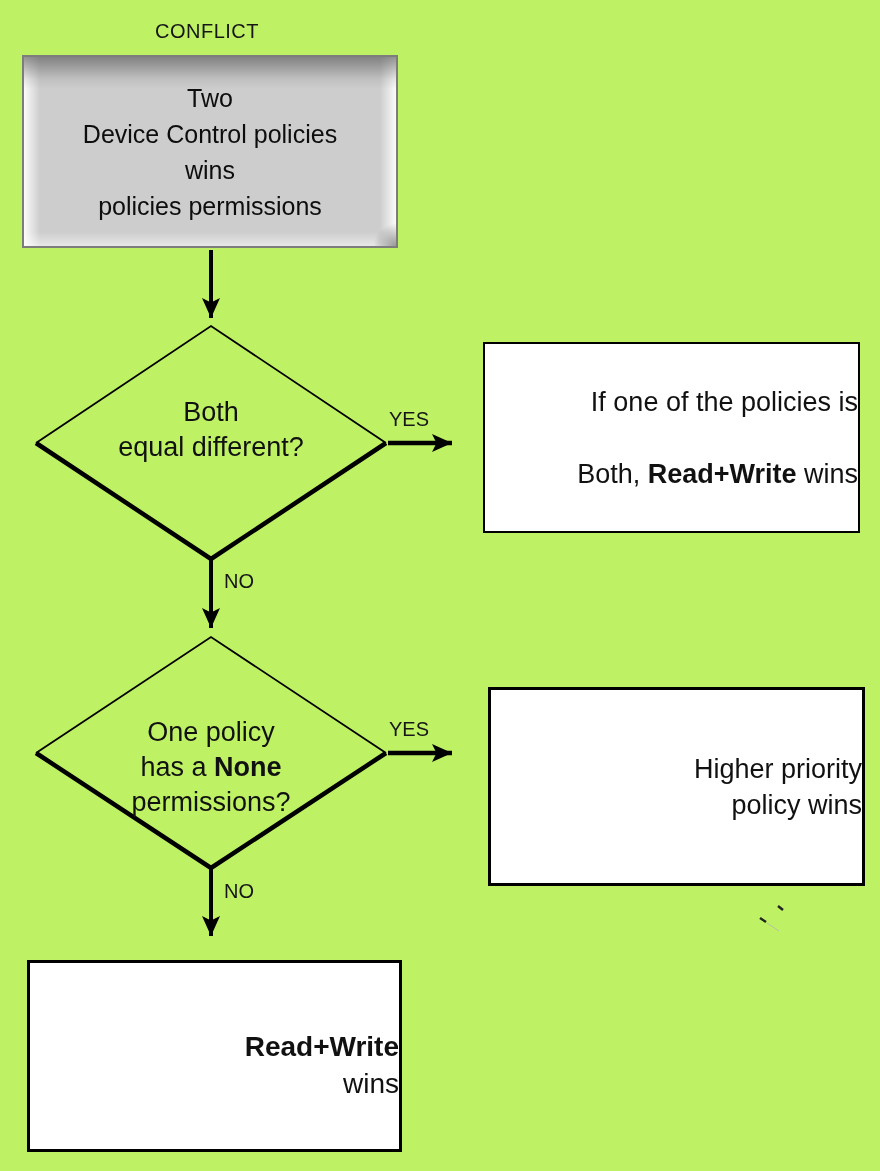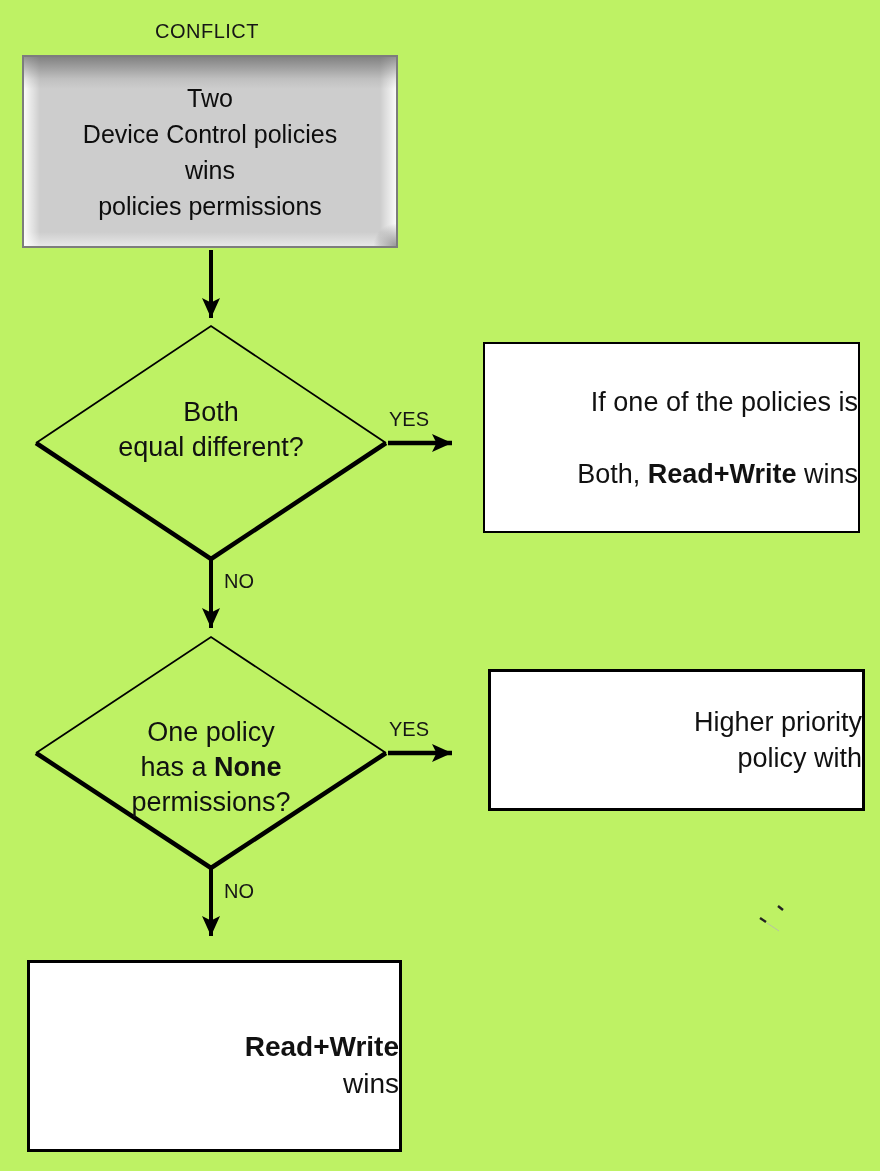--- a/index.html
+++ b/index.html
@@ -37,21 +37,21 @@
   }
 
   
   .decision-text { width:250px; left:86px; font-size:27px; line-height:35px; }
   .decision-1 { top:377px; height:105px; }
   .decision-2 { top:678px; height:105px;margin-top:37px; }
 
   
   .result-box { background:#ffffff; font-size:27px; line-height:36px;align-items:flex-end; }
   .result-1 { left:483px; top:342px; width:377px; height:191px; border:2px solid #000000; }
-  .result-2 { left:488px; top:669px; width:377px; height:142px; border:3px solid #000000; }
+  .result-2 { left:488px; top:687px; width:377px; height:199px; border:3px solid #000000; }
   .result-3 { left:27px;  top:960px; width:375px; height:192px; border:3px solid #000000;
               font-size:28px; line-height:37px; padding-top:18px; }
 
   
   .floating-label { font-size:20px; color:#161616; }
   .yes-1 { left:386px; top:408px; width:46px; text-align:center; }
   .no-1  { left:224px; top:570px; }
   .yes-2 { left:386px; top:718px; width:46px; text-align:center; }
   .no-2  { left:224px; top:880px; }
 </style>
@@ -115,21 +115,21 @@
       <div><span>One policy</span></div>
       <div><span>has a </span><span class="b">None</span></div>
       <div><span>permissions?</span></div>
     </div>
 
   <div class="floating-label yes-2">YES</div>
   <div class="floating-label no-2">NO</div>
 
   <div class="node result-box result-2">
       <div><span>Higher priority</span></div>
-      <div><span>policy with</span></div>
+      <div><span>policy wins</span></div>
     </div>
 
   <div class="node result-box result-3">
       <div><span class="b">Read+Write</span></div>
       <div><span>wins</span></div>
     </div>
 
 </div>
 
 </body></html>

